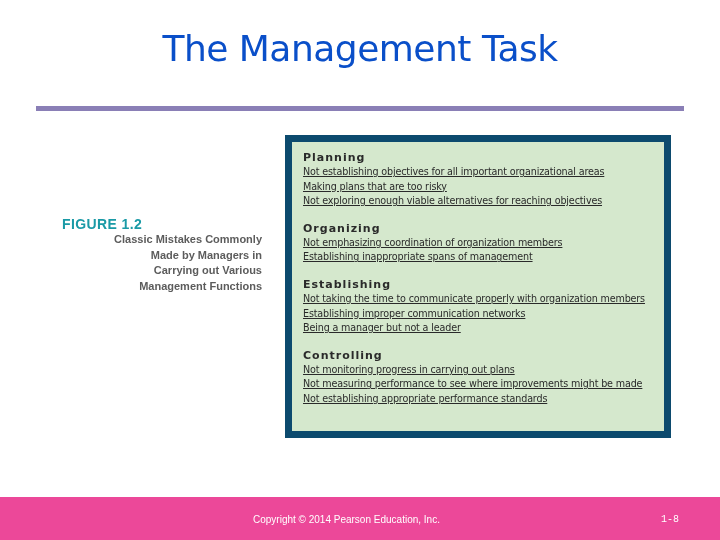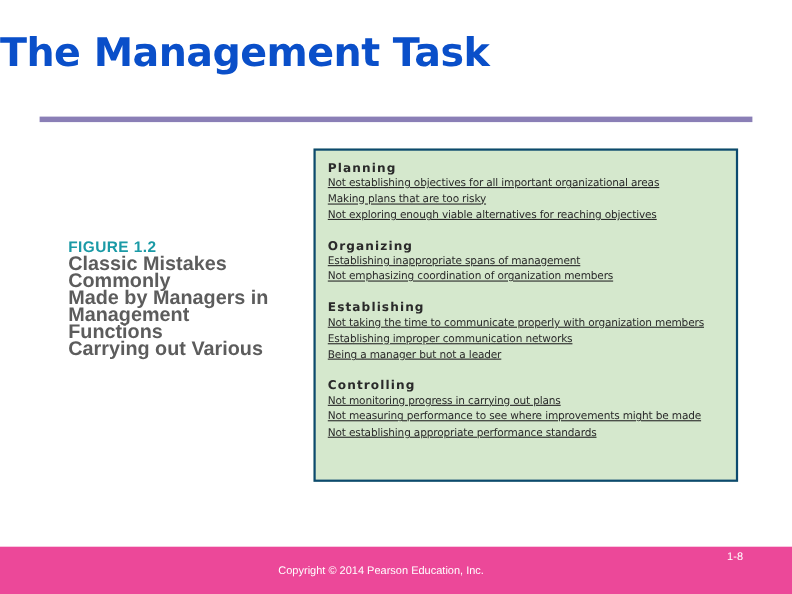--- a/index.html
+++ b/index.html
@@ -12,27 +12,27 @@
       position: relative;
       background: #ffffff;
       overflow: hidden;
       font-family: "Liberation Sans", sans-serif;
     }
     .slide-title {
       position: absolute;
       left: 0;
       top: 28px;
       width: 720px;
-      text-align: left;
+      text-align: center;
       font-family: "DejaVu Sans", sans-serif;
       font-size: 36px;
       color: #0a4fc9;
       letter-spacing: -0.5px;
       margin: 0;
-      font-weight: bold;
+      font-weight: normal;
     }
     .title-rule {
       position: absolute;
       left: 36px;
       top: 106px;
       width: 648px;
       height: 5px;
       background: #8a7fb6;
     }
     .figure-caption {
@@ -45,32 +45,33 @@
       font-family: "Liberation Sans", sans-serif;
       font-weight: bold;
       font-size: 14px;
       color: #1a9aa6;
       letter-spacing: 0.4px;
       line-height: 16px;
     }
     .figure-desc {
       font-family: "Liberation Sans", sans-serif;
       font-weight: bold;
-      font-size: 18px;
+      font-size: 11px;
       color: #5c5c5c;
       line-height: 15.6px;
+      text-align: right;
     }
     .mistakes-box {
       position: absolute;
       left: 285px;
       top: 135px;
       width: 386px;
       height: 303px;
       background: #d5e8cd;
-      border: 2px solid #0c4a6e;
+      border: 7px solid #0c4a6e;
       box-sizing: border-box;
       padding: 8px 0 0 11px;
     }
     .section {
       margin-bottom: 12px;
     }
     .section-title {
       font-family: "DejaVu Sans", sans-serif;
       font-weight: bold;
       font-size: 11px;
@@ -100,51 +101,51 @@
       left: 253px;
       top: 17px;
       font-family: "Liberation Sans", sans-serif;
       font-size: 10px;
       color: #ffffff;
       white-space: nowrap;
     }
     .footer-page {
       position: absolute;
       left: 661px;
-      top: 4px;
-      font-family: Liberation Sans, sans-serif;
+      top: 17px;
+      font-family: Liberation Mono, monospace;
       font-size: 10px;
       color: #ffffff;
     }
   </style>
 </head>
 <body>
 
 <h1 class="slide-title">The Management Task</h1>
 <div class="title-rule"></div>
 
 <div class="figure-caption">
   <div class="figure-number">FIGURE 1.2</div>
   <div class="figure-desc">Classic Mistakes Commonly</div>
   <div class="figure-desc">Made by Managers in</div>
+  <div class="figure-desc">Carrying out Various</div>
   <div class="figure-desc">Management Functions</div>
-  <div class="figure-desc">Carrying out Various</div>
 </div>
 
 <div class="mistakes-box">
   <div class="section">
     <div class="section-title">Planning</div>
     <div class="section-item">Not establishing objectives for all important organizational areas</div>
     <div class="section-item">Making plans that are too risky</div>
     <div class="section-item">Not exploring enough viable alternatives for reaching objectives</div>
   </div>
   <div class="section">
     <div class="section-title">Organizing</div>
+    <div class="section-item">Not emphasizing coordination of organization members</div>
     <div class="section-item">Establishing inappropriate spans of management</div>
-    <div class="section-item">Not emphasizing coordination of organization members</div>
   </div>
   <div class="section">
     <div class="section-title">Establishing</div>
     <div class="section-item">Not taking the time to communicate properly with organization members</div>
     <div class="section-item">Establishing improper communication networks</div>
     <div class="section-item">Being a manager but not a leader</div>
   </div>
   <div class="section">
     <div class="section-title">Controlling</div>
     <div class="section-item">Not monitoring progress in carrying out plans</div>

